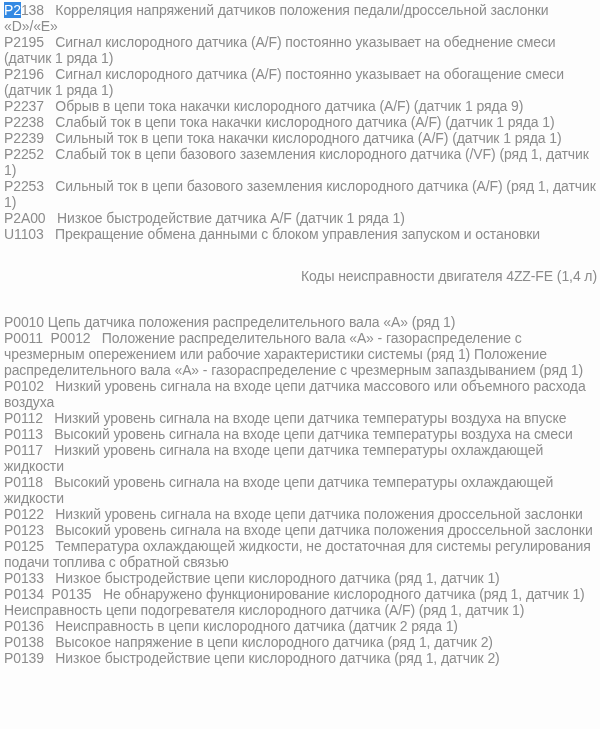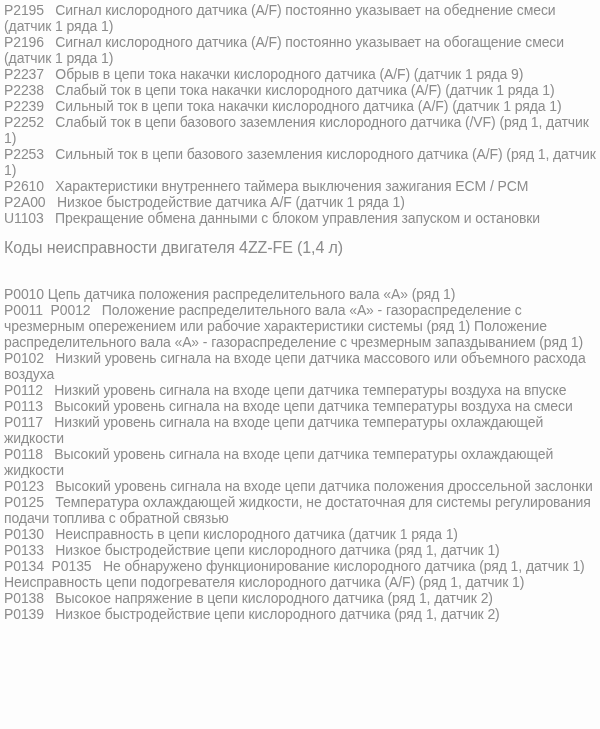--- a/index.html
+++ b/index.html
@@ -22,50 +22,50 @@
   .entry {
     margin: 0;
     white-space: pre-wrap;
     word-wrap: break-word;
   }
   .sel {
     background: #3389e3;
     color: #ffffff;
   }
   .section-title {
-    margin: 14px 0 30px 0;
-    font-size: 16px;
+    margin: 26px 0 30px 0;
+    font-size: 14px;
     font-weight: normal;
-    text-align: left;
+    text-align: right;
     color: #8c8c8c;
   }
 </style>
 </head>
 <body>
 
 <main>
 
   <section>
 
+      <p class="entry"><span class="sel">P2</span><span>138   Корреляция напряжений датчиков положения педали/дроссельной заслонки «D»/«E»</span></p>
 
       <p class="entry"><span>P2195   Сигнал кислородного датчика (A/F) постоянно указывает на обеднение смеси (датчик 1 ряда 1)</span></p>
 
       <p class="entry"><span>P2196   Сигнал кислородного датчика (A/F) постоянно указывает на обогащение смеси (датчик 1 ряда 1)</span></p>
 
       <p class="entry"><span>P2237   Обрыв в цепи тока накачки кислородного датчика (A/F) (датчик 1 ряда 9)</span></p>
 
       <p class="entry"><span>P2238   Слабый ток в цепи тока накачки кислородного датчика (A/F) (датчик 1 ряда 1)</span></p>
 
       <p class="entry"><span>P2239   Сильный ток в цепи тока накачки кислородного датчика (A/F) (датчик 1 ряда 1)</span></p>
 
       <p class="entry"><span>P2252   Слабый ток в цепи базового заземления кислородного датчика (/VF) (ряд 1, датчик 1)</span></p>
 
       <p class="entry"><span>P2253   Сильный ток в цепи базового заземления кислородного датчика (A/F) (ряд 1, датчик 1)</span></p>
 
-      <p class="entry"><span>P2610   Характеристики внутреннего таймера выключения зажигания ECM / PCM</span></p>
 
       <p class="entry"><span>P2A00   Низкое быстродействие датчика A/F (датчик 1 ряда 1)</span></p>
 
       <p class="entry"><span>U1103   Прекращение обмена данными с блоком управления запуском и остановки</span></p>
     </section>
 
   <h2 class="section-title">Коды неисправности двигателя 4ZZ-FE (1,4 л)</h2>
 
   <section>
 
@@ -77,31 +77,32 @@
 
 
       <p class="entry"><span>P0112   Низкий уровень сигнала на входе цепи датчика температуры воздуха на впуске</span></p>
 
       <p class="entry"><span>P0113   Высокий уровень сигнала на входе цепи датчика температуры воздуха на смеси</span></p>
 
       <p class="entry"><span>P0117   Низкий уровень сигнала на входе цепи датчика температуры охлаждающей жидкости</span></p>
 
       <p class="entry"><span>P0118   Высокий уровень сигнала на входе цепи датчика температуры охлаждающей жидкости</span></p>
 
+      <p class="entry"><span>P0122   Низкий уровень сигнала на входе цепи датчика положения дроссельной заслонки</span></p>
 
       <p class="entry"><span>P0123   Высокий уровень сигнала на входе цепи датчика положения дроссельной заслонки</span></p>
 
       <p class="entry"><span>P0125   Температура охлаждающей жидкости, не достаточная для системы регулирования подачи топлива с обратной связью</span></p>
 
-      <p class="entry"><span>P0130   Неисправность в цепи кислородного датчика (датчик 1 ряда 1)</span></p>
 
 
       <p class="entry"><span>P0133   Низкое быстродействие цепи кислородного датчика (ряд 1, датчик 1)</span></p>
 
       <p class="entry"><span>P0134  P0135   Не обнаружено функционирование кислородного датчика (ряд 1, датчик 1) Неисправность цепи подогревателя кислородного датчика (A/F) (ряд 1, датчик 1)</span></p>
 
+      <p class="entry"><span>P0136   Неисправность в цепи кислородного датчика (датчик 2 ряда 1)</span></p>
 
       <p class="entry"><span>P0138   Высокое напряжение в цепи кислородного датчика (ряд 1, датчик 2)</span></p>
 
       <p class="entry"><span>P0139   Низкое быстродействие цепи кислородного датчика (ряд 1, датчик 2)</span></p>
     </section>
 
 </main>
 
 </body></html>

